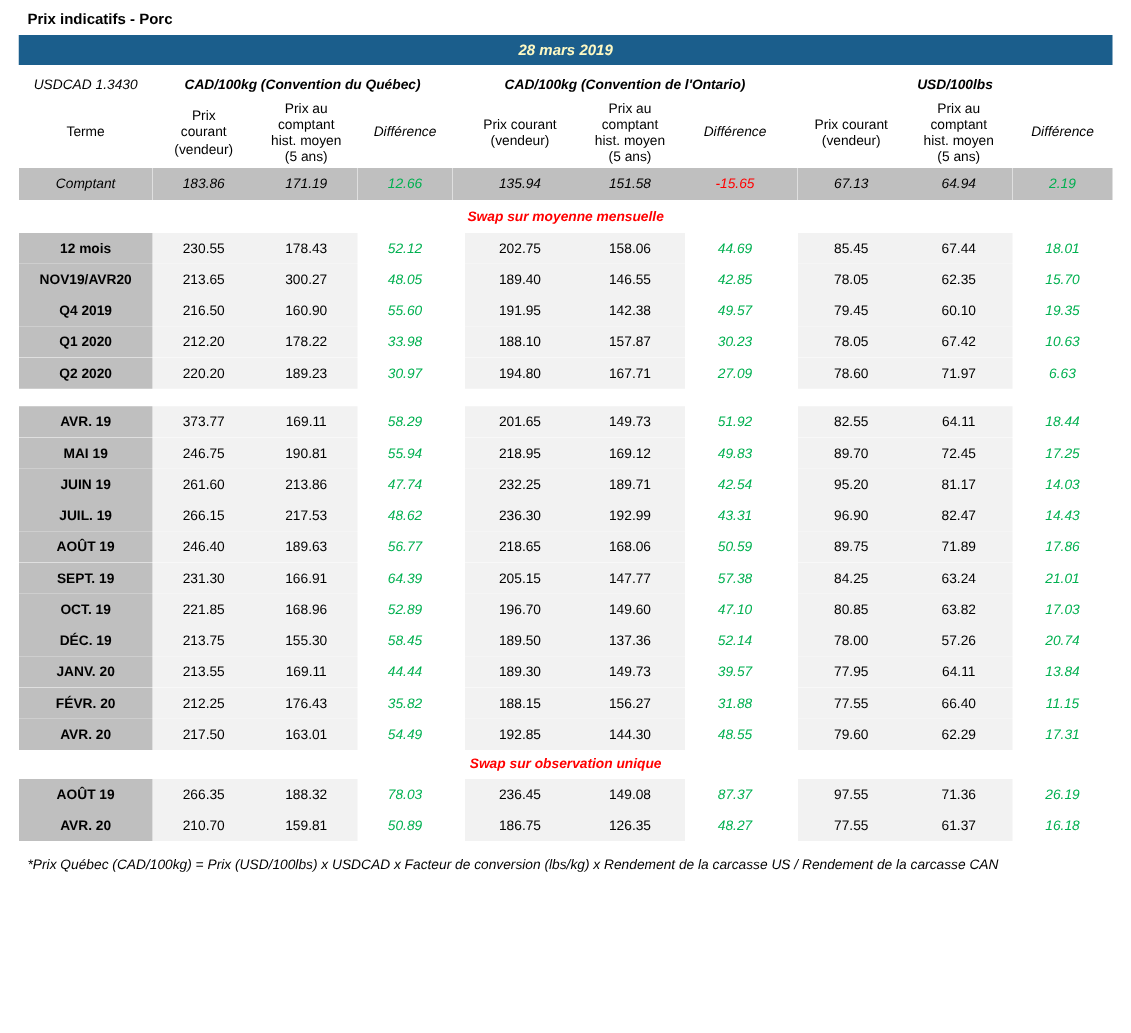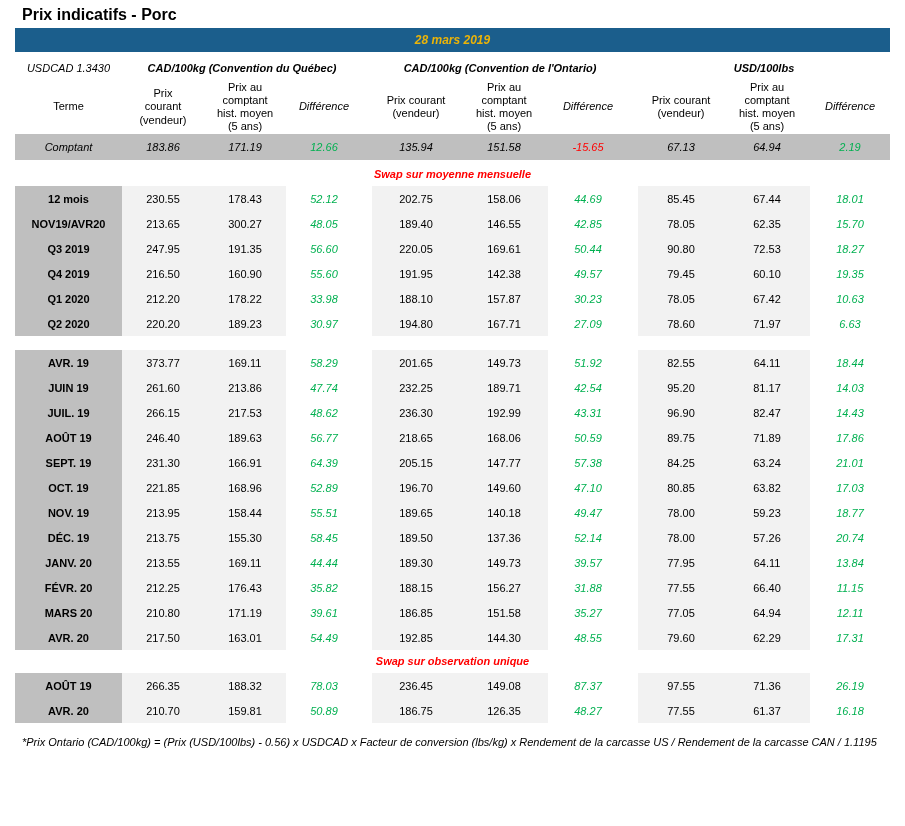--- a/index.html
+++ b/index.html
@@ -10,24 +10,24 @@
     --cell-gray:#F2F2F2;
   }
   html,body{margin:0;padding:0;background:#fff;}
   body{
     width:905px;
     font-family:"Liberation Sans","DejaVu Sans",sans-serif;
     font-size:11px;
     color:#000;
   }
   .sheet{padding:8px 15px 10px 15px;width:875px;}
-  .title{font-weight:bold;font-size:16px;line-height:14px;padding-left:7px;}
+  .title{font-weight:bold;font-size:12px;line-height:14px;padding-left:7px;}
   .banner{
     margin-top:6px;height:24px;line-height:24px;
-    background:var(--banner-blue);color:#eab308;
+    background:var(--banner-blue);color:#fef9c3;
     font-weight:bold;font-style:italic;font-size:12px;text-align:center;
   }
   table{border-collapse:collapse;table-layout:fixed;width:875px;margin-top:4px;}
   td{text-align:center;vertical-align:middle;padding:0;overflow:hidden;}
   
   .grp-row td{height:24px;margin-top:20px;}
   .usdcad{font-style:italic;}
   .grp{font-weight:bold;font-style:italic;}
   .col-row td{height:54px;white-space:pre-line;line-height:1.2;}
   .col-row td.diff-h{font-style:italic;}
@@ -157,34 +157,20 @@
           <td class="gapcol"></td>
           <td class="val">189.40</td>
           <td class="val">146.55</td>
           <td class="diff pos">42.85</td>
           <td class="gapcol"></td>
           <td class="val">78.05</td>
           <td class="val">62.35</td>
           <td class="diff pos">15.70</td>
         </tr>
         <tr class="data">
-          <td class="terme">Q3 2019</td>
-          <td class="val">247.95</td>
-          <td class="val">191.35</td>
-          <td class="diff pos">56.60</td>
-          <td class="gapcol"></td>
-          <td class="val">220.05</td>
-          <td class="val">169.61</td>
-          <td class="diff pos">50.44</td>
-          <td class="gapcol"></td>
-          <td class="val">90.80</td>
-          <td class="val">72.53</td>
-          <td class="diff pos">18.27</td>
-        </tr>
-        <tr class="data">
           <td class="terme">Q4 2019</td>
           <td class="val">216.50</td>
           <td class="val">160.90</td>
           <td class="diff pos">55.60</td>
           <td class="gapcol"></td>
           <td class="val">191.95</td>
           <td class="val">142.38</td>
           <td class="diff pos">49.57</td>
           <td class="gapcol"></td>
           <td class="val">79.45</td>
@@ -230,20 +216,34 @@
           <td class="gapcol"></td>
           <td class="val">201.65</td>
           <td class="val">149.73</td>
           <td class="diff pos">51.92</td>
           <td class="gapcol"></td>
           <td class="val">82.55</td>
           <td class="val">64.11</td>
           <td class="diff pos">18.44</td>
         </tr>
         <tr class="data">
+          <td class="terme">MAI 19</td>
+          <td class="val">246.75</td>
+          <td class="val">190.81</td>
+          <td class="diff pos">55.94</td>
+          <td class="gapcol"></td>
+          <td class="val">218.95</td>
+          <td class="val">169.12</td>
+          <td class="diff pos">49.83</td>
+          <td class="gapcol"></td>
+          <td class="val">89.70</td>
+          <td class="val">72.45</td>
+          <td class="diff pos">17.25</td>
+        </tr>
+        <tr class="data">
           <td class="terme">JUIN 19</td>
           <td class="val">261.60</td>
           <td class="val">213.86</td>
           <td class="diff pos">47.74</td>
           <td class="gapcol"></td>
           <td class="val">232.25</td>
           <td class="val">189.71</td>
           <td class="diff pos">42.54</td>
           <td class="gapcol"></td>
           <td class="val">95.20</td>
@@ -300,34 +300,20 @@
           <td class="gapcol"></td>
           <td class="val">196.70</td>
           <td class="val">149.60</td>
           <td class="diff pos">47.10</td>
           <td class="gapcol"></td>
           <td class="val">80.85</td>
           <td class="val">63.82</td>
           <td class="diff pos">17.03</td>
         </tr>
         <tr class="data">
-          <td class="terme">NOV. 19</td>
-          <td class="val">213.95</td>
-          <td class="val">158.44</td>
-          <td class="diff pos">55.51</td>
-          <td class="gapcol"></td>
-          <td class="val">189.65</td>
-          <td class="val">140.18</td>
-          <td class="diff pos">49.47</td>
-          <td class="gapcol"></td>
-          <td class="val">78.00</td>
-          <td class="val">59.23</td>
-          <td class="diff pos">18.77</td>
-        </tr>
-        <tr class="data">
           <td class="terme">DÉC. 19</td>
           <td class="val">213.75</td>
           <td class="val">155.30</td>
           <td class="diff pos">58.45</td>
           <td class="gapcol"></td>
           <td class="val">189.50</td>
           <td class="val">137.36</td>
           <td class="diff pos">52.14</td>
           <td class="gapcol"></td>
           <td class="val">78.00</td>
@@ -356,34 +342,20 @@
           <td class="gapcol"></td>
           <td class="val">188.15</td>
           <td class="val">156.27</td>
           <td class="diff pos">31.88</td>
           <td class="gapcol"></td>
           <td class="val">77.55</td>
           <td class="val">66.40</td>
           <td class="diff pos">11.15</td>
         </tr>
         <tr class="data">
-          <td class="terme">MARS 20</td>
-          <td class="val">210.80</td>
-          <td class="val">171.19</td>
-          <td class="diff pos">39.61</td>
-          <td class="gapcol"></td>
-          <td class="val">186.85</td>
-          <td class="val">151.58</td>
-          <td class="diff pos">35.27</td>
-          <td class="gapcol"></td>
-          <td class="val">77.05</td>
-          <td class="val">64.94</td>
-          <td class="diff pos">12.11</td>
-        </tr>
-        <tr class="data">
           <td class="terme">AVR. 20</td>
           <td class="val">217.50</td>
           <td class="val">163.01</td>
           <td class="diff pos">54.49</td>
           <td class="gapcol"></td>
           <td class="val">192.85</td>
           <td class="val">144.30</td>
           <td class="diff pos">48.55</td>
           <td class="gapcol"></td>
           <td class="val">79.60</td>
@@ -424,15 +396,15 @@
           <td class="diff pos">48.27</td>
           <td class="gapcol"></td>
           <td class="val">77.55</td>
           <td class="val">61.37</td>
           <td class="diff pos">16.18</td>
         </tr>
       </tbody>
   </table>
 
   <div class="footnotes">
-    <p>*Prix Ontario (CAD/100kg) = (Prix (USD/100lbs) - 0.56) x USDCAD x Facteur de conversion (lbs/kg) x Rendement de la carcasse US / Rendement de la carcasse CAN / 1.1195</p>
+    <p>*Prix Québec (CAD/100kg) = Prix (USD/100lbs) x USDCAD x Facteur de conversion (lbs/kg) x Rendement de la carcasse US / Rendement de la carcasse CAN</p>
   </div>
 </div>
 
 </body></html>

